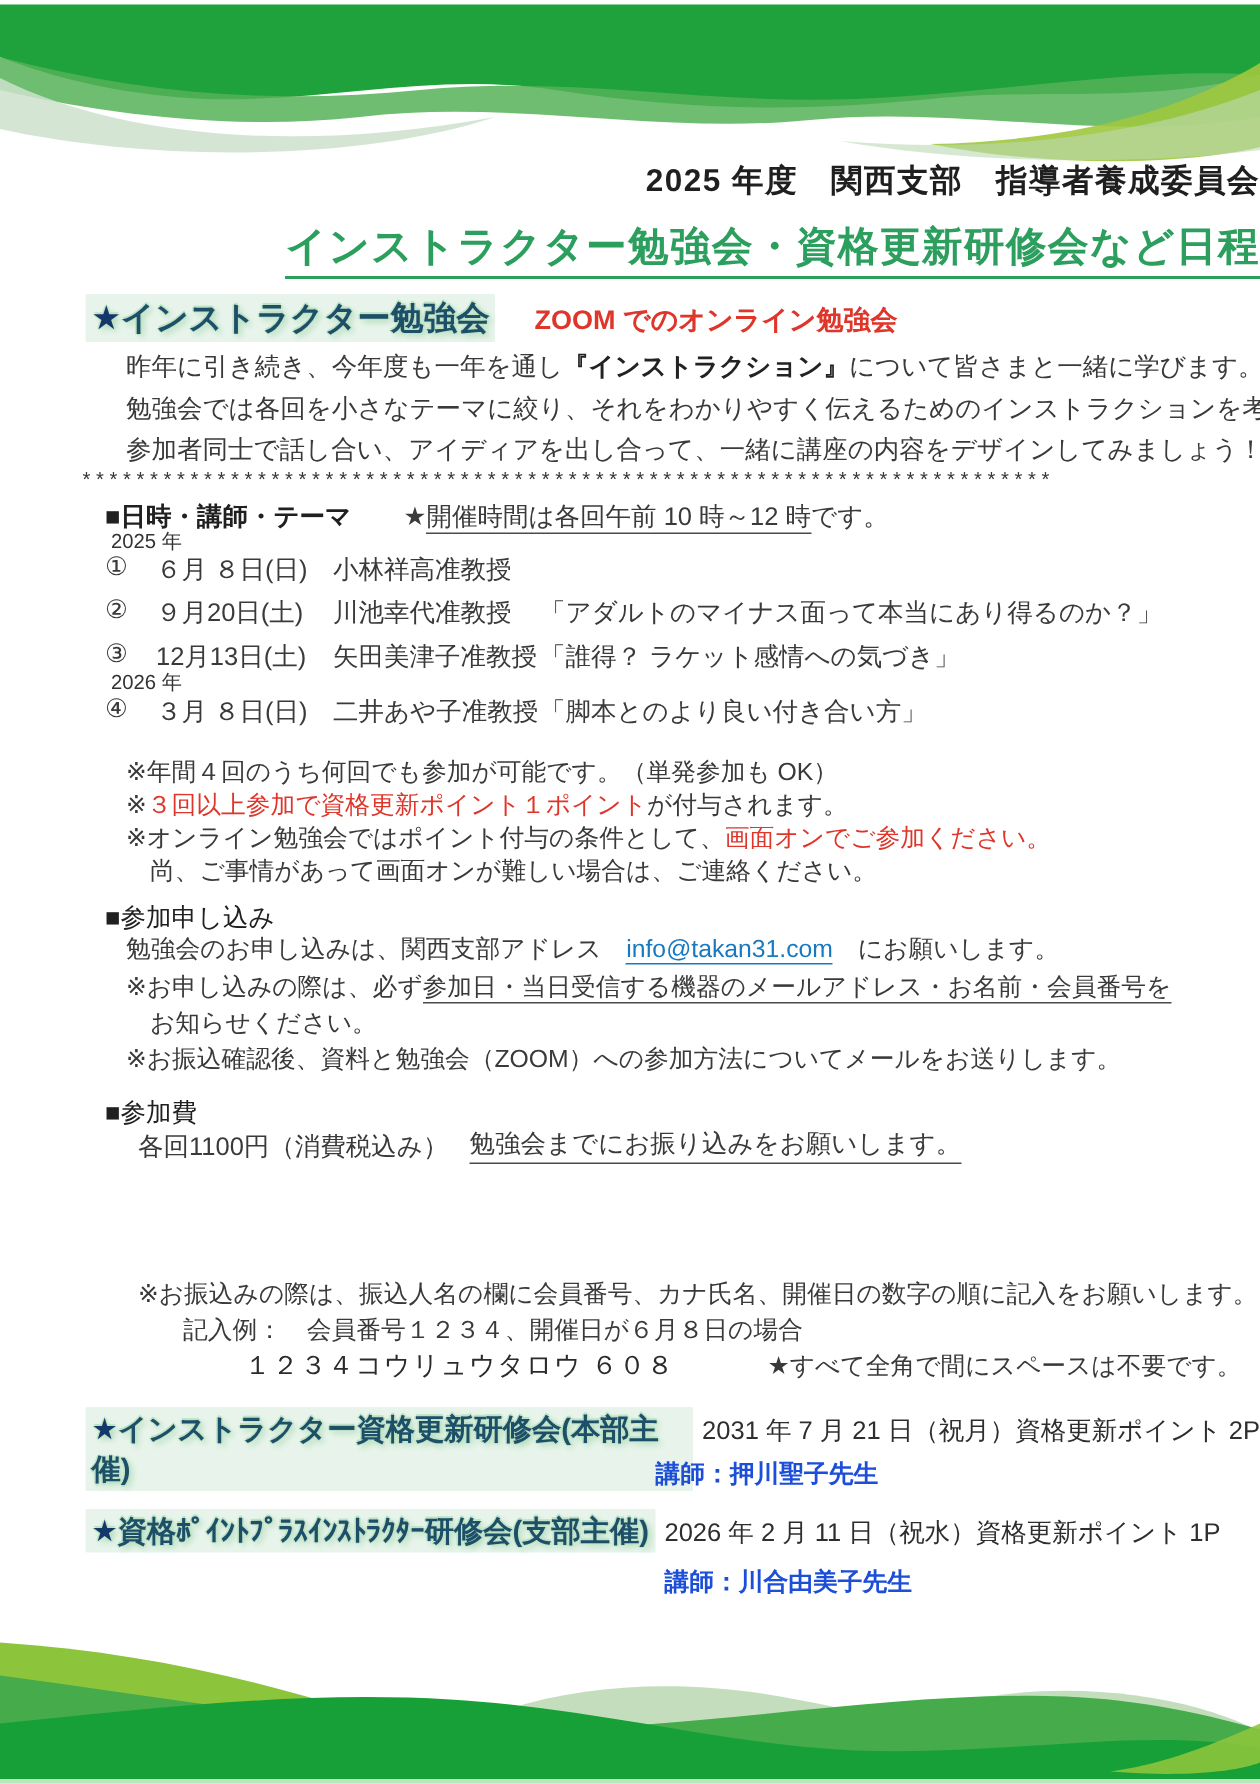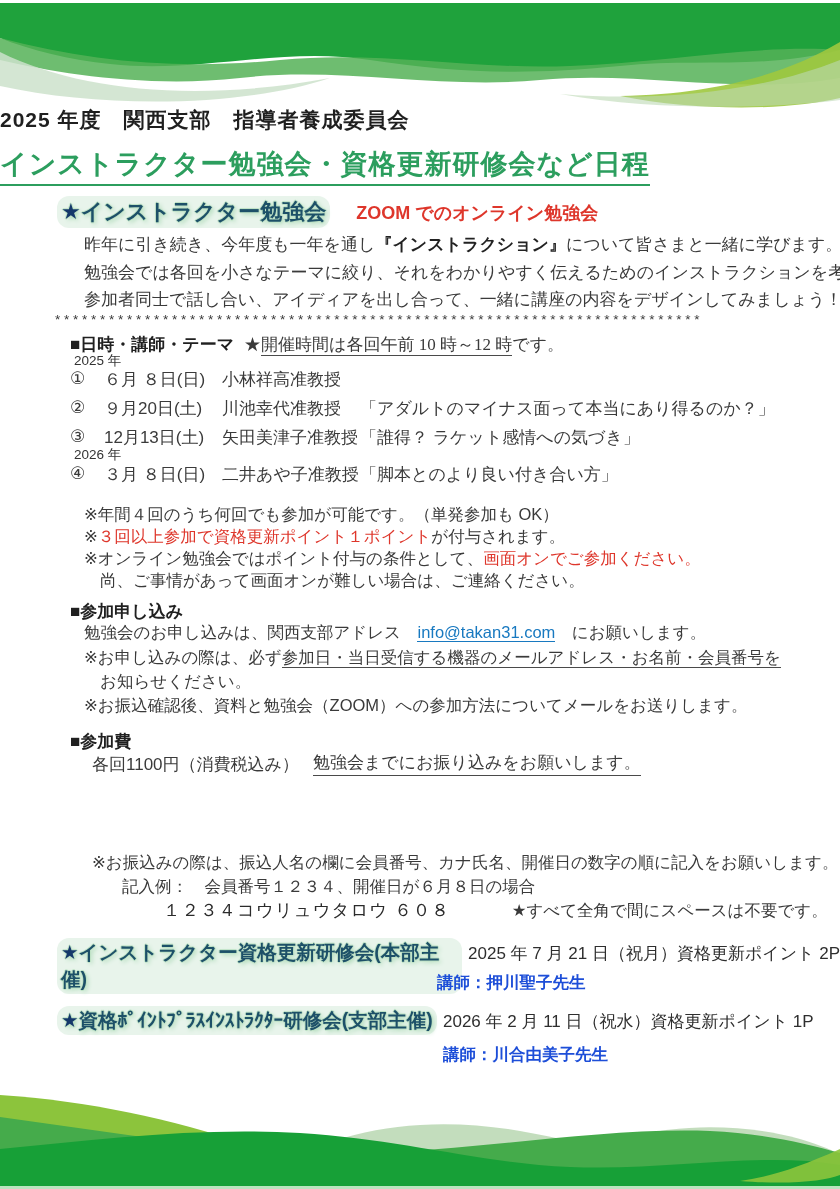--- a/index.html
+++ b/index.html
@@ -1,42 +1,42 @@
 <!DOCTYPE html>
 <html><head>
 <meta charset="utf-8">
 <style>
   html,body{margin:0;padding:0;background:#e8e8e8;}
   .page{position:relative;width:840px;height:1189px;background:#ffffff;overflow:hidden;
         font-family:"Liberation Sans","DejaVu Sans",sans-serif;color:#3a3a3a;margin:0 auto;}
   .abs{position:absolute;}
-  .center-row{left:0;width:840px;display:flex;justify-content:flex-start;}
+  .center-row{left:0;width:840px;display:flex;justify-content:flex-end;}
   .committee{font-size:21px;font-weight:600;color:#1f1f1f;letter-spacing:1px;}
   .main-title{font-size:27px;font-weight:bold;color:#2c9e5e;border-bottom:2px solid #2c9e5e;
               padding-bottom:2px;letter-spacing:1px;}
-  .glow{font-weight:bold;color:#1d5068;background:rgba(198,228,206,0.40);padding:1px 4px;border-radius:12px;
+  .glow{font-weight:bold;color:#1d5068;background:rgba(198,228,206,0.40);padding:1px 4px;border-radius:1px;
         text-shadow:1px 0 0 #bfe2c6,-1px 0 0 #bfe2c6,0 1px 0 #bfe2c6,0 -1px 0 #bfe2c6,2px 2px 4px #a9d8b4;}
   .glow .star{color:#14386a;}
   .sec-heading-row{display:flex;align-items:baseline;gap:26px;}
   .sec-heading{font-size:22px;}
   .red{color:#de362b;}
   .mode-note{font-size:18px;font-weight:600;}
   .intro{font-size:17px;line-height:27.5px;white-space:nowrap;}
   .b{font-weight:bold;color:#222;}
   .separator{font-size:13.5px;color:#3a3a3a;white-space:nowrap;overflow:hidden;width:760px;}
-  .sched-row{display:flex;align-items:center;gap:10px;font-size:17px;font-family:Liberation Serif, serif;}
+  .sched-row{display:flex;align-items:center;gap:35px;font-size:17px;}
   .sched-heading{font-weight:600;color:#202020;}
   .u{border-bottom:1px solid #4a4a4a;padding-bottom:1px;}
   .year{font-size:13.5px;color:#333;}
   .session{display:flex;font-size:17px;white-space:nowrap;}
   .session .num{width:34px;}
   .session .date{width:118px;}
   .session .lect{width:138px;}
   .note{font-size:16.5px;white-space:nowrap;}
-  .h2{font-size:17px;font-weight:700;color:#202020;}
+  .h2{font-size:17px;font-weight:400;color:#202020;}
   .body-line{font-size:16.5px;white-space:nowrap;}
   .link{color:#1879c0;border-bottom:1px solid #1879c0;cursor:pointer;}
   .fee-row{display:flex;align-items:flex-end;gap:14px;font-size:17px;}
   .bank{display:grid;grid-template-columns:143px auto;font-size:17px;line-height:26.5px;white-space:nowrap;}
   .example-row{display:flex;align-items:baseline;gap:62px;}
   .example-main{font-size:17.5px;letter-spacing:1px;color:#2b2b2b;}
   .sem-row{display:flex;align-items:baseline;}
   .sem-heading{font-size:19.5px;display:inline-block;min-width:372px;}
   .sem-date{font-size:17px;color:#2e2e2e;margin-left:6px;white-space:nowrap;}
   .sem-lect{font-size:16.5px;color:#1d4ed8;font-weight:bold;}
@@ -131,21 +131,21 @@
 
   <div class="abs note" style="left:92px;top:852px">※お振込みの際は、振込人名の欄に会員番号、カナ氏名、開催日の数字の順に記入をお願いします。</div>
   <div class="abs note" style="left:122px;top:876px">記入例：　会員番号１２３４、開催日が６月８日の場合</div>
   <div class="abs example-row" style="left:163px;top:898px">
     <span class="example-main">１２３４コウリュウタロウ ６０８</span>
     <span class="note">★すべて全角で間にスペースは不要です。</span>
   </div>
 
   <div class="abs sem-row" style="left:57px;top:938px">
     <span class="glow sem-heading"><span class="star">★</span><span>インストラクター資格更新研修会(本部主催)</span></span>
-    <span class="sem-date">2025 年 7 月 21 日（祝月）資格更新ポイント 2P</span>
+    <span class="sem-date">2031 年 7 月 21 日（祝月）資格更新ポイント 2P</span>
   </div>
   <div class="abs sem-lect" style="left:437px;top:972px">講師：押川聖子先生</div>
 
   <div class="abs sem-row" style="left:57px;top:1006px">
     <span class="glow sem-heading"><span class="star">★</span><span>資格ﾎﾟｲﾝﾄﾌﾟﾗｽｲﾝｽﾄﾗｸﾀｰ研修会(支部主催)</span></span>
     <span class="sem-date">2026 年 2 月 11 日（祝水）資格更新ポイント 1P</span>
   </div>
   <div class="abs sem-lect" style="left:443px;top:1044px">講師：川合由美子先生</div>
 
 

